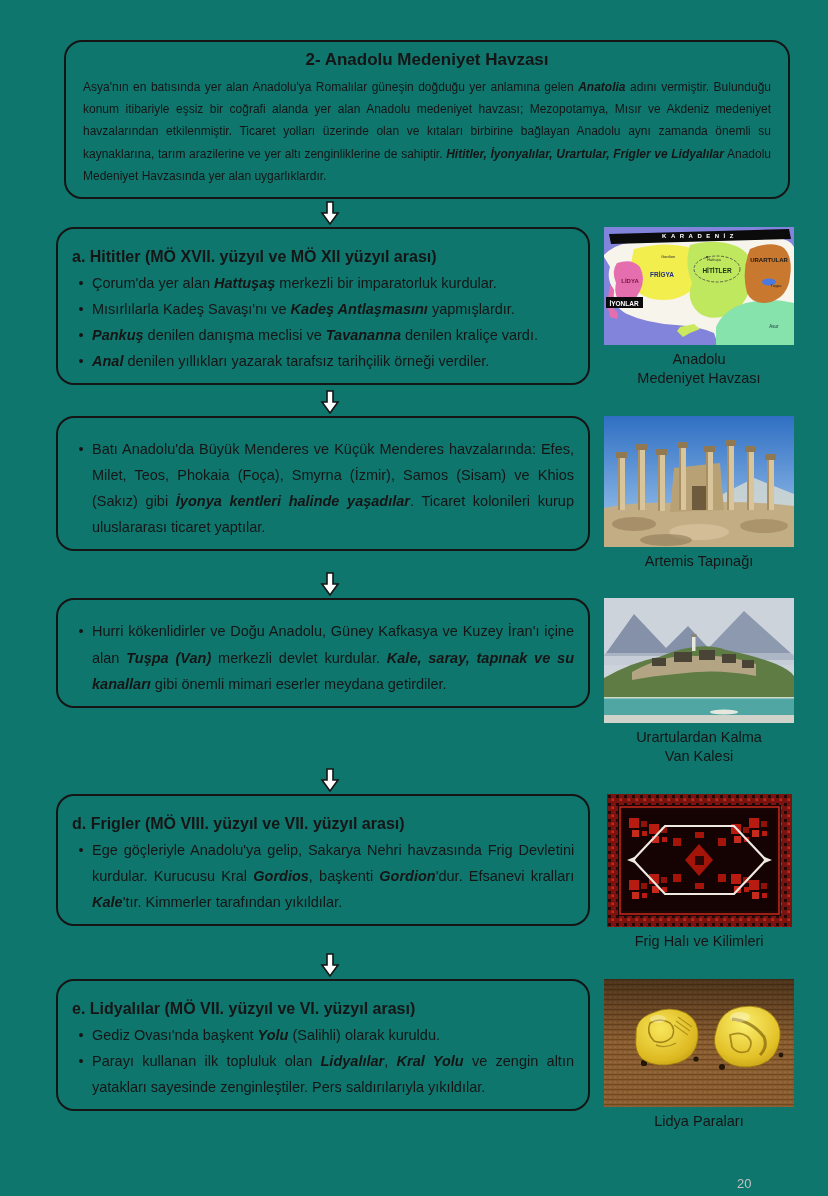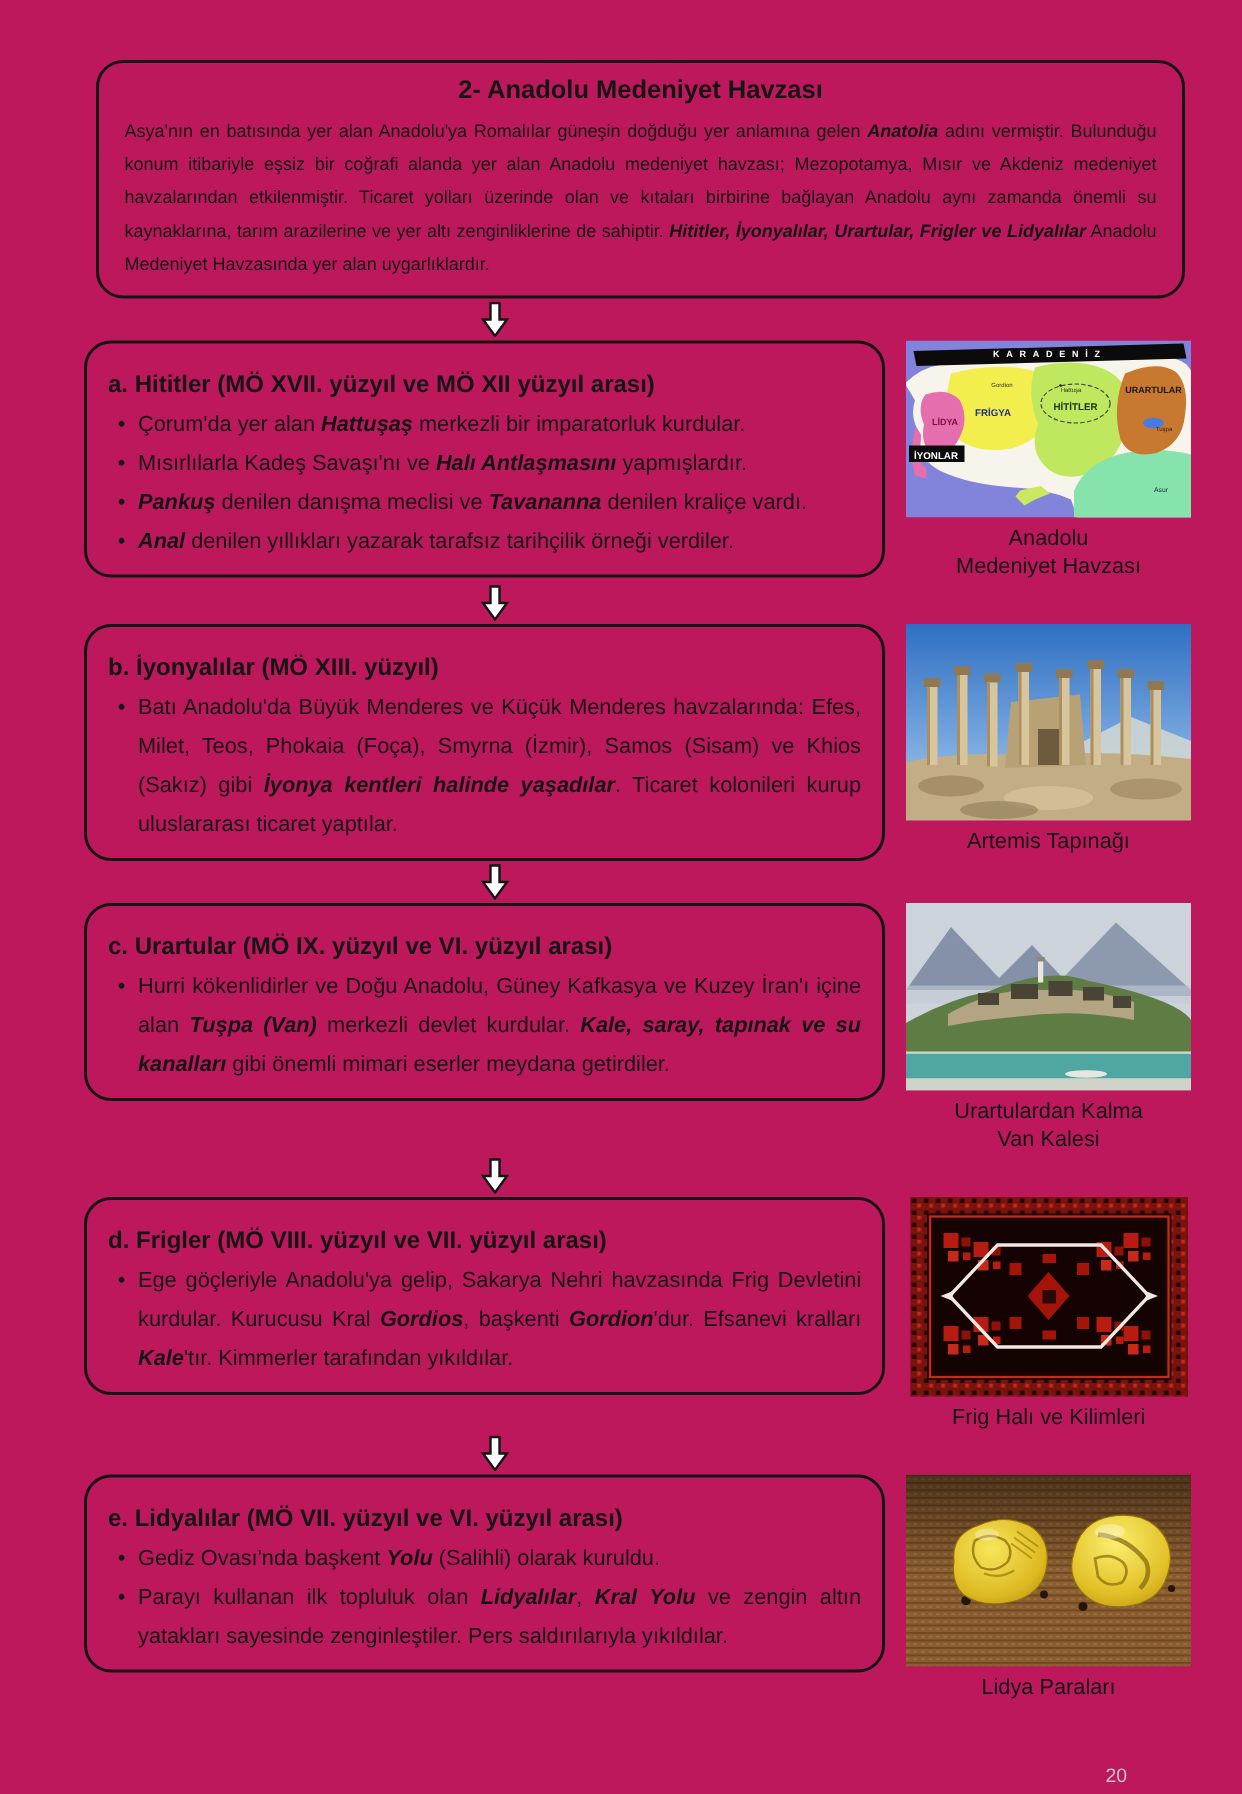--- a/index.html
+++ b/index.html
@@ -1,16 +1,16 @@
 <!DOCTYPE html>
 <html><head>
 <meta charset="utf-8">
 <style>
   html,body{margin:0;padding:0;}
-  .page{position:relative;width:828px;height:1196px;background:#be185d;overflow:hidden;
+  .page{position:relative;width:828px;height:1196px;background:#0f766e;overflow:hidden;
         font-family:"Liberation Sans",sans-serif;color:#151515;}
   .content{position:absolute;inset:0;padding:40px 34px 0 56px;box-sizing:border-box;}
   .intro-box{margin-left:8px;width:726px;box-sizing:border-box;border:2.5px solid #151515;
              border-radius:18px;padding:6px 17px 10px;}
   .intro-title{text-align:center;font-weight:700;font-size:17px;margin:2px 0 6px;}
   .intro-par{font-size:12px;line-height:1.85;text-align:justify;}
   .bi{font-weight:700;font-style:italic;}
   .arrow-wrap{width:548px;text-align:center;height:24px;margin:2px 0;}
   .row{display:flex;align-items:flex-start;gap:14px;}
   .sec-box{width:540px;box-sizing:border-box;border:2.5px solid #151515;border-radius:18px;
@@ -43,21 +43,21 @@
 
   <div class="row">
     <div class="sec-box">
       <div class="sec-head">a. Hititler  (MÖ XVII. yüzyıl ve MÖ XII yüzyıl arası)</div>
       <div class="bullet">
             <span class="mk">•</span>
             <span class="bt">Çorum'da yer alan <b class="bi">Hattuşaş</b> merkezli bir imparatorluk kurdular.</span>
           </div>
       <div class="bullet">
             <span class="mk">•</span>
-            <span class="bt">Mısırlılarla Kadeş Savaşı'nı ve <b class="bi">Halı Antlaşmasını</b> yapmışlardır.</span>
+            <span class="bt">Mısırlılarla Kadeş Savaşı'nı ve <b class="bi">Kadeş Antlaşmasını</b> yapmışlardır.</span>
           </div>
       <div class="bullet">
             <span class="mk">•</span>
             <span class="bt"><b class="bi">Pankuş</b> denilen danışma meclisi ve <b class="bi">Tavananna</b> denilen kraliçe vardı.</span>
           </div>
       <div class="bullet">
             <span class="mk">•</span>
             <span class="bt"><b class="bi">Anal</b> denilen yıllıkları yazarak tarafsız tarihçilik örneği verdiler.</span>
           </div>
     </div>
@@ -96,21 +96,20 @@
   </div>
 
   <div class="arrow-wrap">
     <svg width="22" height="24" viewBox="0 0 22 24">
       <path d="M8,1 L14,1 L14,12 L19,12 L11,23 L3,12 L8,12 Z" fill="#ffffff" stroke="#151515" stroke-width="1.6"></path>
     </svg>
   </div>
 
   <div class="row">
     <div class="sec-box">
-      <div class="sec-head">b. İyonyalılar (MÖ XIII. yüzyıl)</div>
       <div class="bullet">
             <span class="mk">•</span>
             <span class="bt">Batı Anadolu'da Büyük Menderes ve Küçük Menderes havzalarında: Efes, Milet, Teos, Phokaia (Foça), Smyrna (İzmir), Samos (Sisam) ve Khios (Sakız) gibi <b class="bi">İyonya kentleri halinde yaşadılar</b>. Ticaret kolonileri kurup uluslararası ticaret yaptılar.</span>
           </div>
     </div>
     <div class="fig">
       <svg width="190" height="131" viewBox="0 0 190 131">
         <defs>
           <linearGradient id="skyg" x1="0" y1="0" x2="0" y2="1">
             <stop offset="0" stop-color="#2f6fc3"></stop>
@@ -177,21 +176,20 @@
   </div>
 
   <div class="arrow-wrap">
     <svg width="22" height="24" viewBox="0 0 22 24">
       <path d="M8,1 L14,1 L14,12 L19,12 L11,23 L3,12 L8,12 Z" fill="#ffffff" stroke="#151515" stroke-width="1.6"></path>
     </svg>
   </div>
 
   <div class="row">
     <div class="sec-box">
-      <div class="sec-head">c. Urartular (MÖ IX. yüzyıl ve VI. yüzyıl arası)</div>
       <div class="bullet">
             <span class="mk">•</span>
             <span class="bt">Hurri kökenlidirler ve Doğu Anadolu, Güney Kafkasya ve Kuzey İran'ı içine alan <b class="bi">Tuşpa (Van)</b> merkezli devlet kurdular. <b class="bi">Kale, saray, tapınak ve su kanalları</b> gibi önemli mimari eserler meydana getirdiler.</span>
           </div>
     </div>
     <div class="fig">
       <svg width="190" height="125" viewBox="0 0 190 125">
         <rect width="190" height="125" fill="#ccd3db"></rect>
         <path d="M0,58 L30,16 L62,50 L84,28 L112,58 L0,58 Z" fill="#7c8aa2" opacity="0.9"></path>
         <path d="M95,60 L140,13 L190,58 L190,62 L95,62 Z" fill="#8d99ae"></path>

